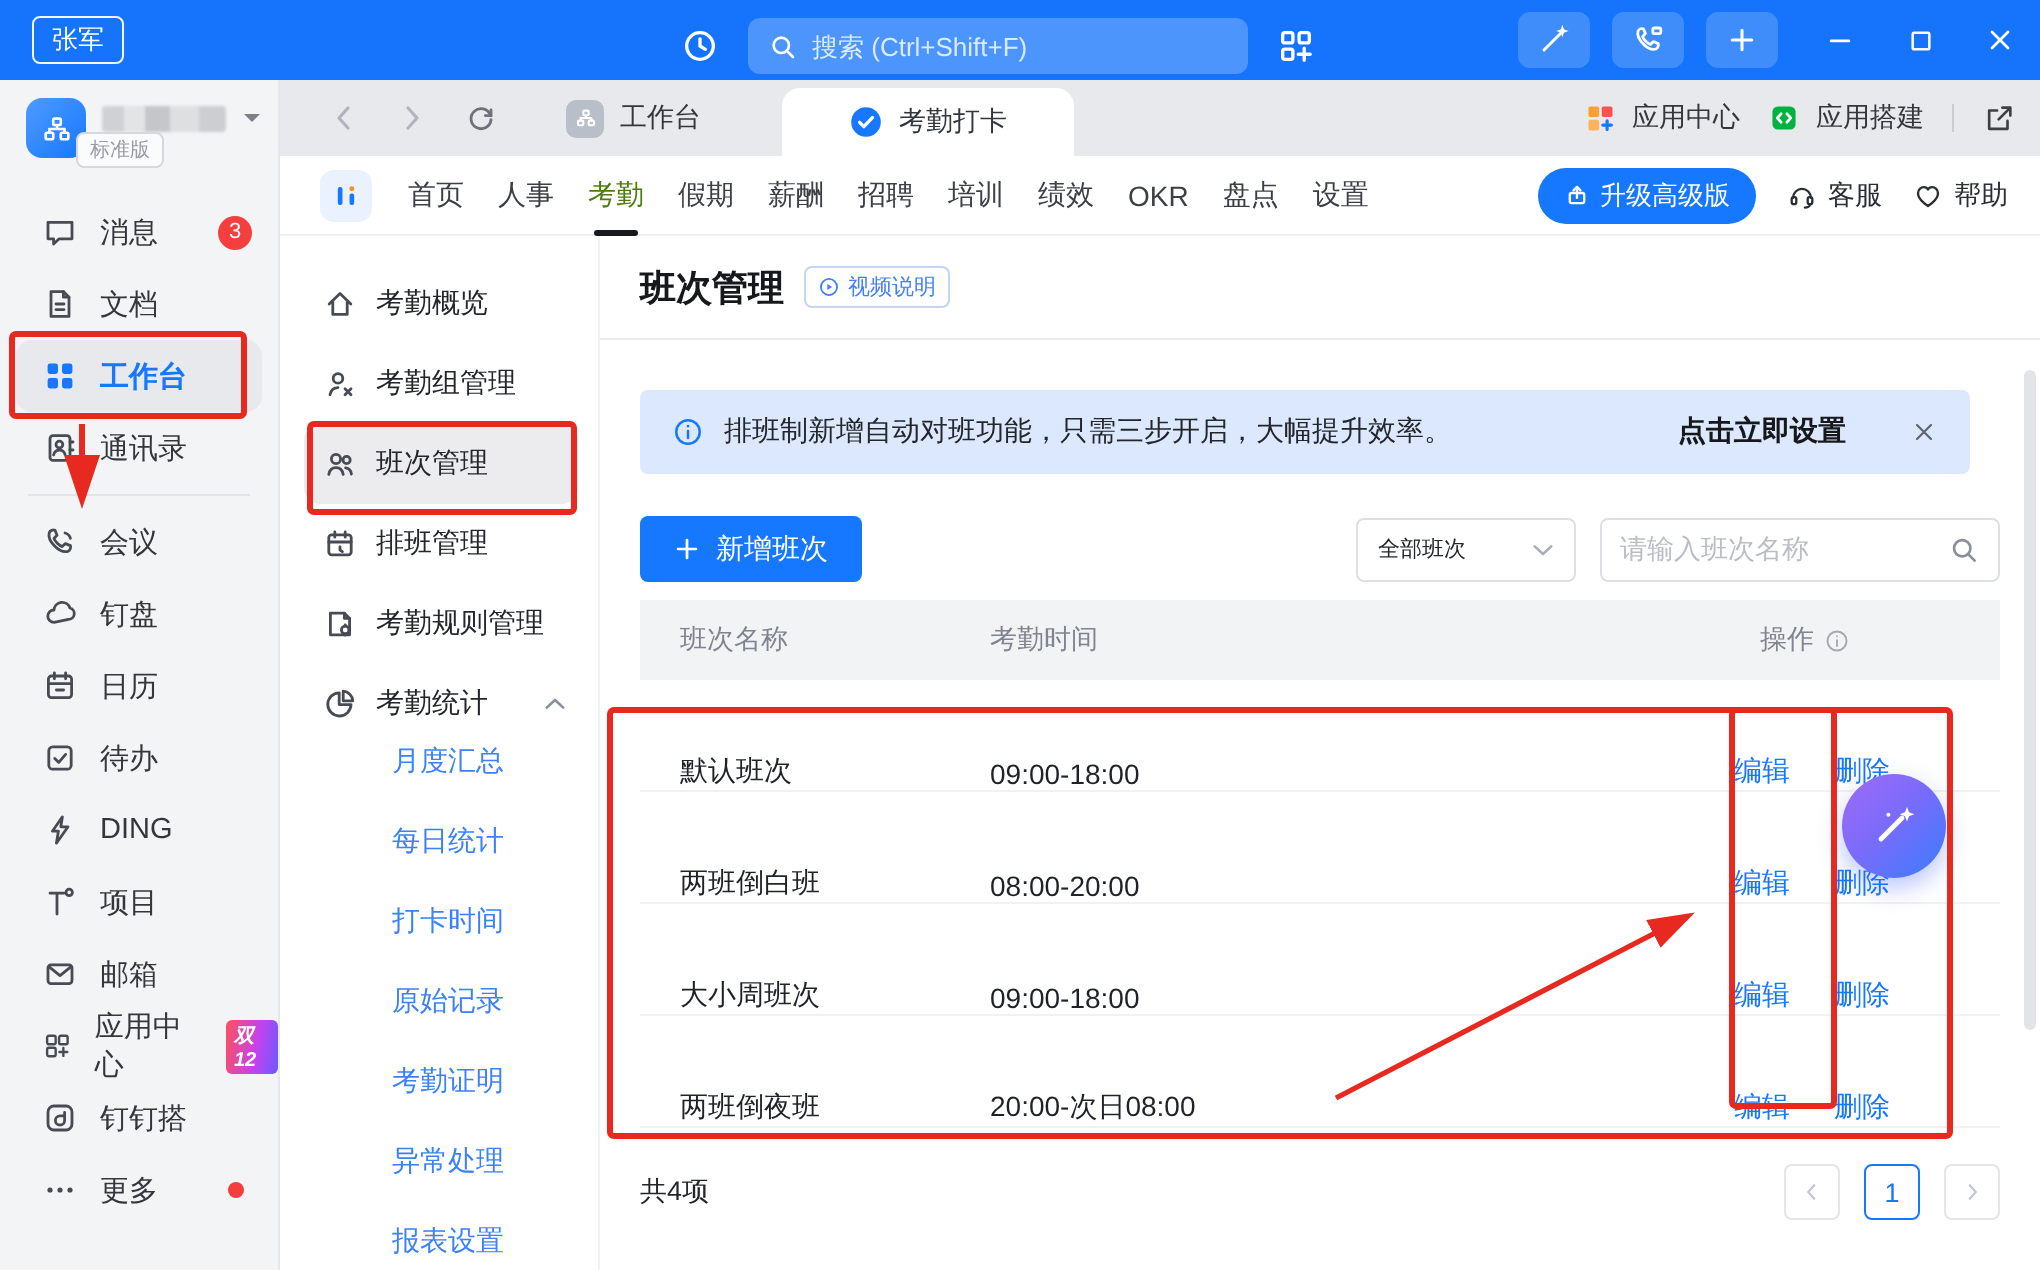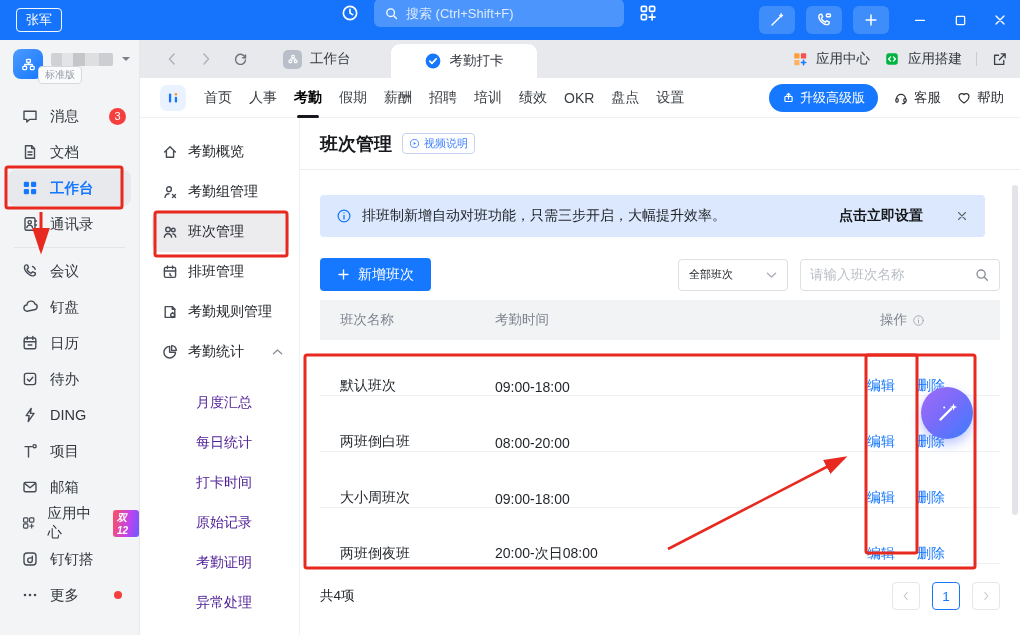--- a/index.html
+++ b/index.html
@@ -7,21 +7,21 @@
   body {
     font-family: "Liberation Sans", "DejaVu Sans", sans-serif;
     background:#fff; color:#23262b; position:relative; font-size:14px;
   }
   svg { display:block; }
   .ic { stroke:#464b54; fill:none; stroke-width:1.4; stroke-linecap:round; stroke-linejoin:round; }
 
   
   .titlebar { height:40px; background:#1574fb; display:flex; align-items:center; position:relative; color:#fff; }
   .user-tag { margin-left:16px; border:1px solid rgba(255,255,255,.95); border-radius:4px; padding:2px 9px; font-size:13px; }
-  .tb-center { position:absolute; left:340px; top:6px; height:14px; display:flex; align-items:center; gap:14px; }
+  .tb-center { position:absolute; left:340px; top:16px; height:14px; display:flex; align-items:center; gap:14px; }
   .searchbox { width:250px; height:28px; background:rgba(255,255,255,.24); border-radius:6px; display:flex; align-items:center; gap:7px; padding:0 10px; }
   .searchbox input { background:transparent; border:none; outline:none; color:#fff; font-size:13px; width:200px; font-family:inherit; }
   .searchbox input::placeholder { color:rgba(255,255,255,.8); }
   .tb-right { position:absolute; right:0; top:0; height:40px; display:flex; align-items:center; }
   .tb-btn { width:36px; height:28px; background:rgba(255,255,255,.18); border-radius:6px; display:flex; align-items:center; justify-content:center; margin-right:11px; }
   .win-btn { width:40px; height:40px; display:flex; align-items:center; justify-content:center; }
 
   
   .frame { display:flex; height:595px; }
   .left-sidebar { width:140px; background:#f3f4f6; border-right:1px solid #e7e8ea; display:flex; flex-direction:column; }
@@ -52,33 +52,33 @@
   .tab.active { margin-left:40px; width:146px; height:34px; background:#fff; border-radius:9px 9px 0 0; align-self:flex-end; justify-content:center; }
   .tab-sq { width:19px; height:19px; border-radius:5px; display:flex; align-items:center; justify-content:center; }
   .tabbar-right { margin-left:auto; display:flex; align-items:center; gap:14px; padding-right:12px; font-size:13.5px; color:#33373d; }
   .tb-divider { width:1px; height:14px; background:#c9ccd1; }
 
   
   .appheader { height:40px; background:#fff; border-bottom:1px solid #f0f1f3; display:flex; align-items:center; padding:0 16px 0 20px; }
   .app-logo { width:26px; height:26px; border-radius:7px; background:#eaf2ff; margin-right:18px; display:flex; align-items:center; justify-content:center; }
   .appnav { display:flex; align-items:center; gap:17px; font-size:14px; color:#3c4045; }
   .appnav span { cursor:pointer; }
-  .appnav .active { color:#000000; font-weight:bold; position:relative; }
+  .appnav .active { color:#4d7c0f; font-weight:normal; position:relative; }
   .appnav .active::after { content:""; position:absolute; left:50%; transform:translateX(-50%); bottom:-11px; width:22px; height:3px; background:#16181b; border-radius:2px; }
   .ah-right { margin-left:auto; display:flex; align-items:center; gap:15px; font-size:13.5px; color:#2b2e33; }
   .upgrade-btn { height:28px; background:#1677ff; color:#fff; border:none; border-radius:15px; padding:0 13px; font-size:13px; display:flex; align-items:center; gap:5px; font-family:inherit; cursor:pointer; }
   .ah-link { display:flex; align-items:center; gap:5px; cursor:pointer; }
 
   
   .content-row { flex:1; display:flex; min-height:0; }
   .subnav { width:160px; border-right:1px solid #f0f1f3; padding-top:14px; overflow:hidden; }
   .subnav-item { height:40px; display:flex; align-items:center; gap:10px; padding-left:22px; font-size:14px; color:#23262b; cursor:pointer; }
   .subnav-item.active { background:#ececef; border-radius:8px; margin:0 10px 0 12px; padding-left:10px; }
   .subnav-chevron { margin-left:auto; margin-right:16px; }
-  .subnav-child { height:40px; display:flex; align-items:flex-end; padding-left:56px; font-size:14px; color:#4c1d95; cursor:pointer; }
+  .subnav-child { height:40px; display:flex; align-items:flex-start; padding-left:56px; font-size:14px; color:#3b82f6; cursor:pointer; }
 
   .main { flex:1; position:relative; min-width:0; }
   .main-header { height:52px; border-bottom:1px solid #ebedf0; display:flex; align-items:center; gap:10px; padding-left:20px; }
   .page-title { font-size:18px; font-weight:bold; color:#16181b; }
   .video-badge { display:flex; align-items:center; gap:4px; border:1px solid #c6d4f3; color:#4080ff; border-radius:4px; font-size:11px; padding:2px 6px; cursor:pointer;font-family:Liberation Mono, monospace; }
 
   .banner { margin:25px 35px 0 20px; height:42px; background:#dbe8fd; border-radius:4px; display:flex; align-items:center; gap:10px; padding:16px 16px; font-size:14px; color:#23262b; }
   .banner-action { margin-left:auto; font-weight:bold; color:#16181b; cursor:pointer; }
   .banner-close { margin-left:22px; cursor:pointer; display:flex; }
 

